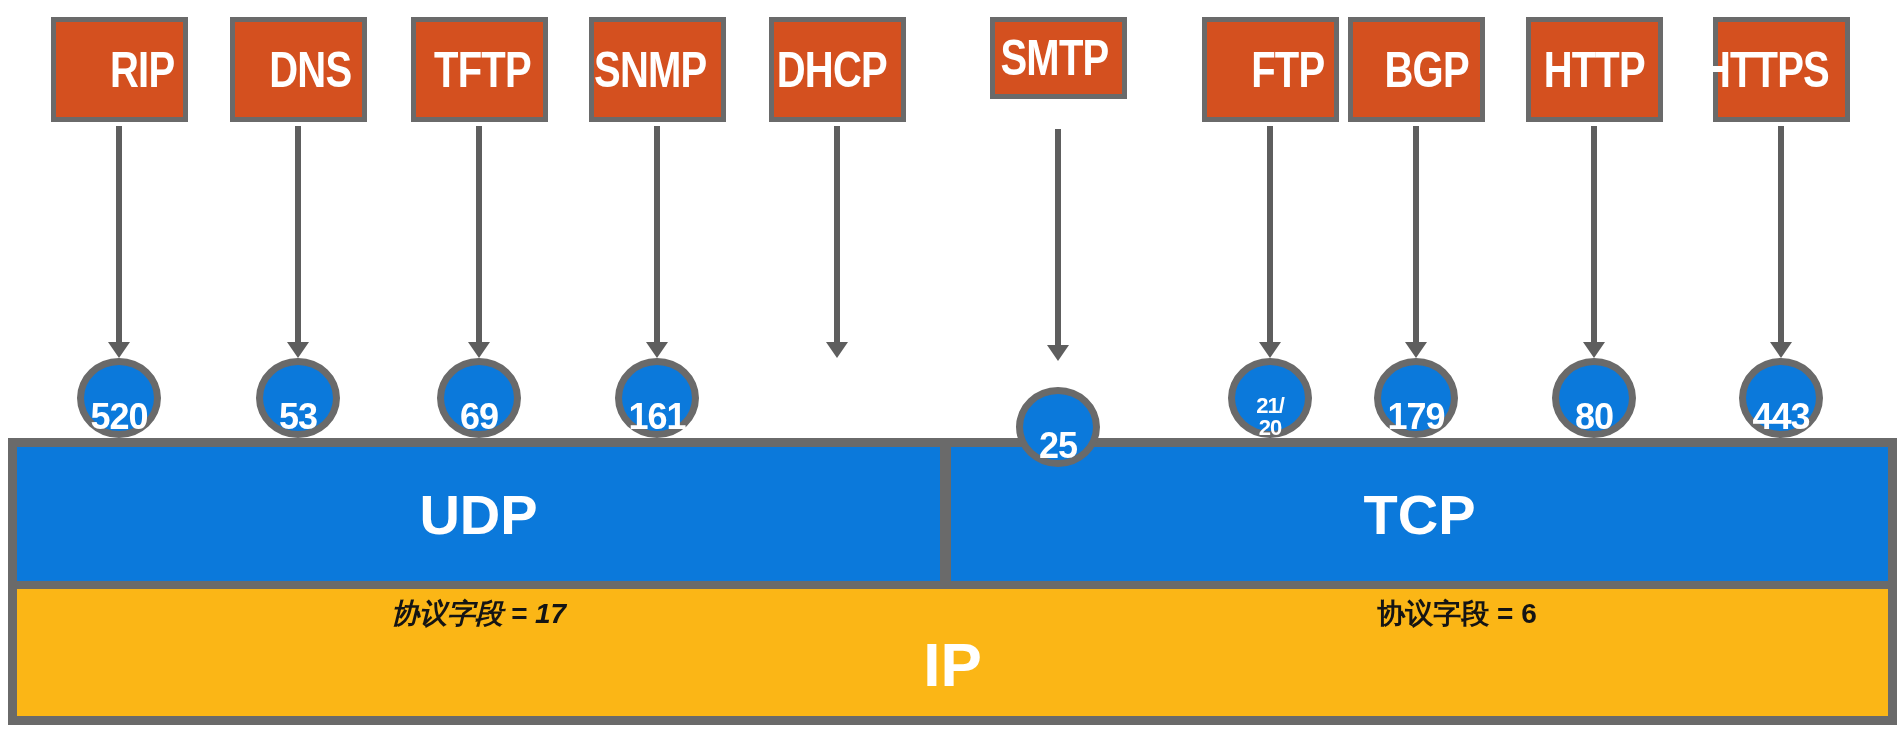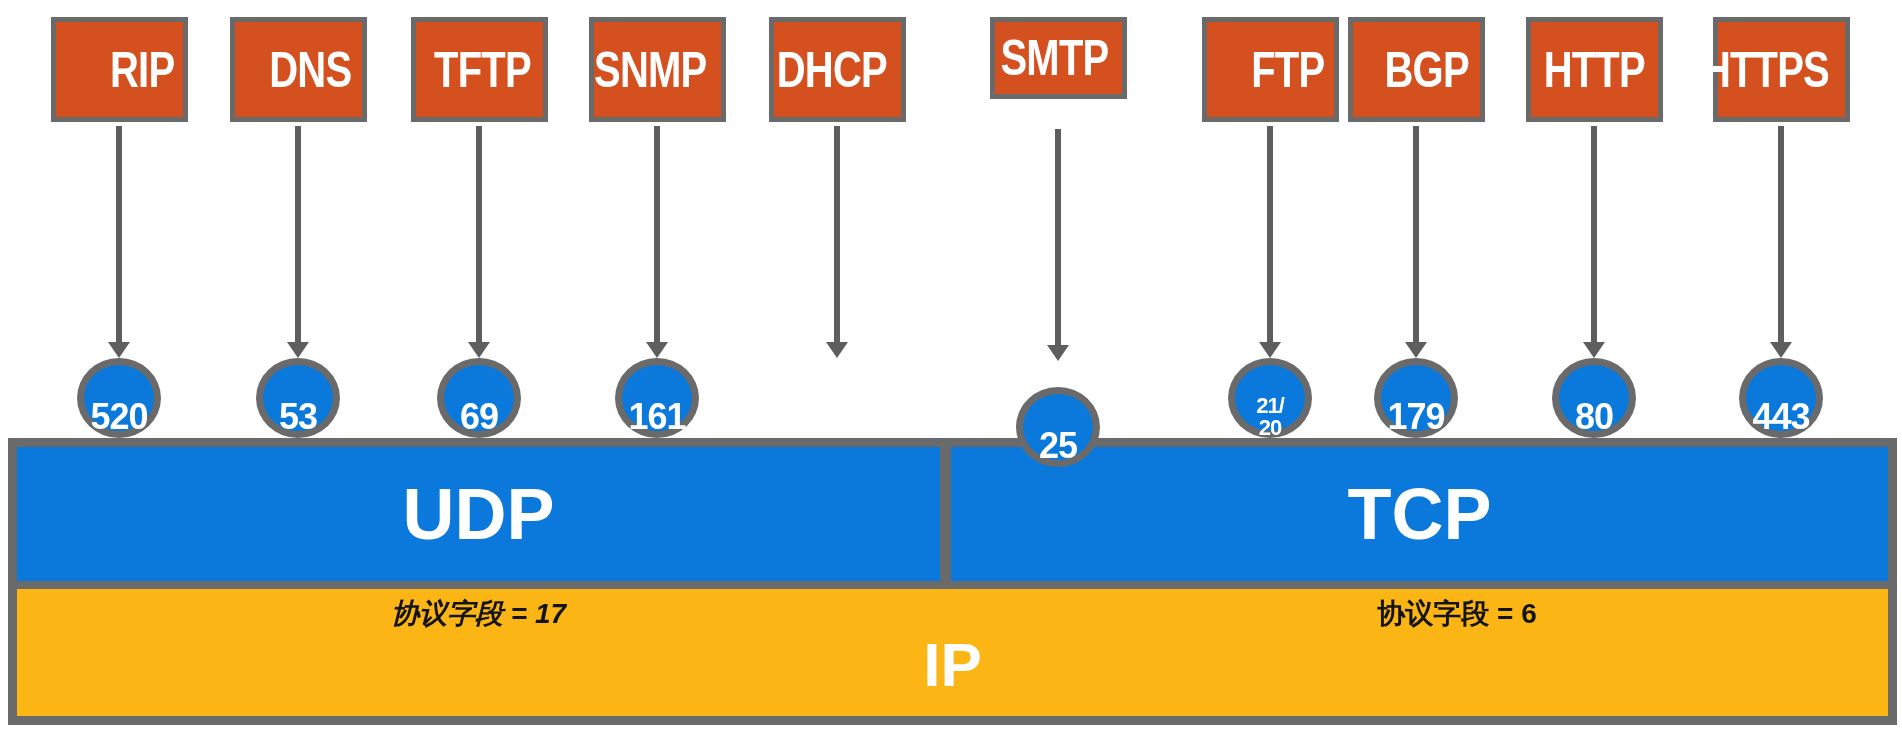--- a/index.html
+++ b/index.html
@@ -70,21 +70,21 @@
     z-index:1;
   }
   .transport-row{display:flex;height:134px;}
   .bar{
     display:flex;align-items:center;justify-content:center;
     background:var(--c-blue,#0b79db);
   }
   .bar-udp{flex:0 0 923px;}
   .bar-divider{flex:0 0 11px;background:var(--c-border,#6a6a6a);}
   .bar-tcp{flex:1 1 auto;}
-  .bar span{color:#ffffff;font-weight:700;font-size:72px;letter-spacing:0;}
+  .bar span{color:#ffffff;font-weight:700;font-size:56px;letter-spacing:0;}
 
   .ip-bar{
     position:relative;height:135px;box-sizing:border-box;
     border-top:8px solid var(--c-border,#6a6a6a);
     background:var(--c-orange,#fbb616);
   }
   .field-note{
     position:absolute;top:6px;
     color:var(--c-note,#141414);font-weight:700;font-size:28px;
     text-align:center;white-space:nowrap;

